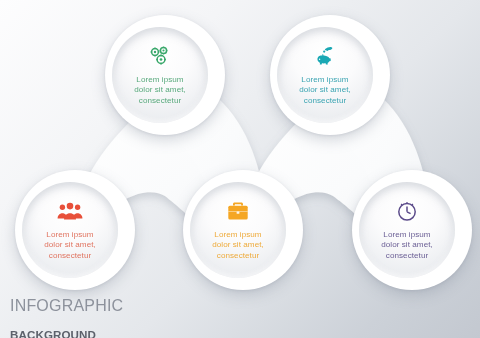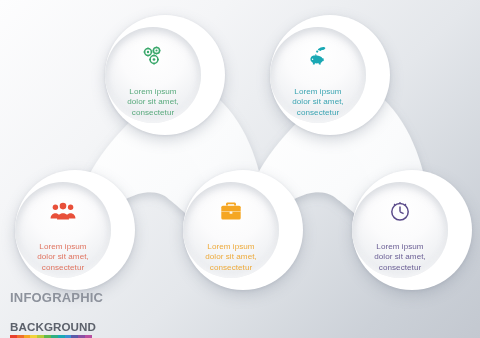--- a/index.html
+++ b/index.html
@@ -61,35 +61,36 @@
     text-align: center;
     font-size: 8.1px;
     line-height: 10.4px;
     letter-spacing: 0.05px;
     white-space: pre-line;
     padding: 0 6px;
   }
 
   
   .node-outer-120 { width: 120px; height: 120px; }
-  .node-inner-96  { left: 0; top: 12px; width: 96px; height: 96px; gap: 12px; }
+  .node-inner-96  { left: 7px; top: 12px; width: 96px; height: 96px; }
 
   
   .brand {
     position: absolute;
     left: 10px;
     top: 292px;
     width: 86px;
   }
   .brand-line1 {
-    font-size: 13px;
+    font-size: 16px;
     letter-spacing: 0.2px;
     color: #8d929c;
-    font-weight: bold;
+    font-weight: normal;
     line-height: 12px;
+    margin-top: 8px;
   }
   .brand-line2 {
     font-size: 11.6px;
     letter-spacing: 0.1px;
     color: #5c616b;
     font-weight: bold;
     line-height: 13px;
     margin-top: 16px;
   }
   .brand-bar {

